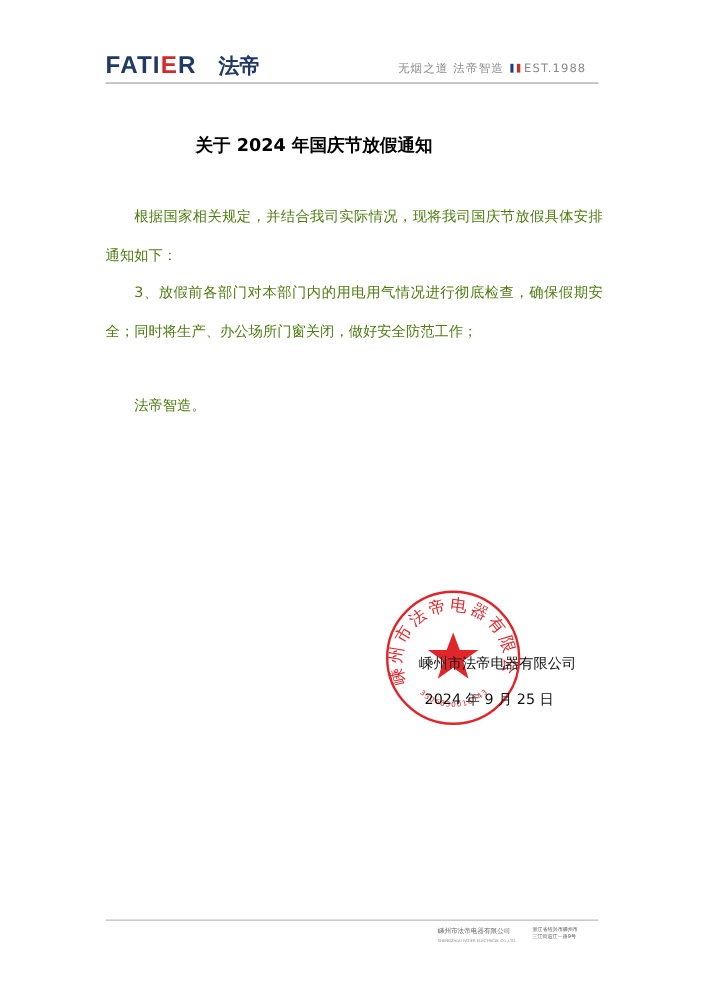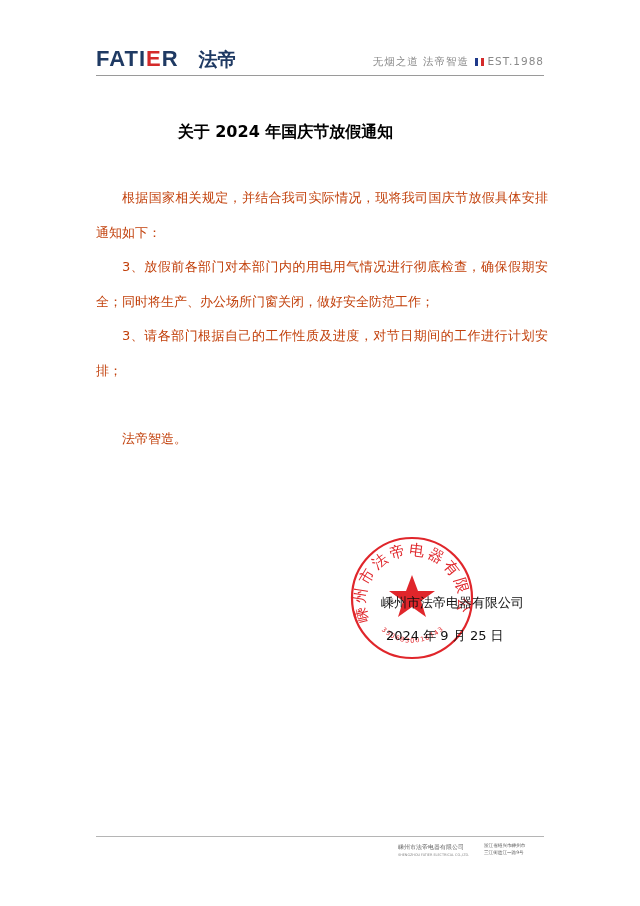--- a/index.html
+++ b/index.html
@@ -3,31 +3,31 @@
 <meta charset="utf-8">
 <style>
   html, body { margin: 0; padding: 0; background: #ffffff; }
   body { width: 640px; height: 906px; position: relative; overflow: hidden;
          font-family: "DejaVu Sans", sans-serif; color: #111; }
   .header { position: absolute; left: 96px; top: 44px; width: 448px; height: 30px; }
   .logo { position: absolute; left: 0; top: 2px; font-family: "Liberation Sans", sans-serif;
           font-weight: bold; font-size: 22px; letter-spacing: 1px; color: #1f3a63; }
   .logo .red { color: #d42a2a; }
   .logo .cn { font-size: 19px; margin-left: 20px; letter-spacing: 0; }
-  .slogan { position: absolute; right: 0; top: 11px; font-size: 10.5px; color: #8a8a8a;
+  .slogan { position: absolute; right: 11px; top: 11px; font-size: 10.5px; color: #8a8a8a;
             letter-spacing: 1px; font-family: "DejaVu Serif", serif; }
   .slogan .est { font-family: "DejaVu Sans", sans-serif; letter-spacing: 1px; }
   .flag { display: inline-block; width: 9px; height: 8px; vertical-align: -1px; margin: 0 3px 0 2px; }
   .flag i { display: inline-block; width: 3px; height: 8px; }
   .hline { position: absolute; left: 96px; top: 75px; width: 448px; height: 1px; background: #9a9a9a; }
 
   .title { position: absolute; left: 0; width: 571px; top: 122px; text-align: center;
            font-size: 16px; font-weight: bold; color: #000; }
   .body-text { position: absolute; left: 96px; width: 452px; top: 181px; font-size: 13px;
-               line-height: 34.5px; color: #c2410c; text-align: justify; }
+               line-height: 34.5px; color: #4d7c0f; text-align: justify; }
   .body-text p { margin: 0; text-indent: 26px; }
   .body-text p.gap { margin-top: 34px; }
 
   .sign { position: absolute; left: 381px; font-size: 13px; color: #111; }
   .seal { position: absolute; left: 349px; top: 535px; width: 126px; height: 126px; }
 
   .fline { position: absolute; left: 96px; top: 836px; width: 448px; height: 1px; background: #b5b5b5; }
   .fcompany { position: absolute; left: 398px; top: 843px; font-size: 6px; color: #666; line-height: 8px; }
   .fcompany .en { font-size: 3.4px; color: #888; letter-spacing: 0; }
   .faddr { position: absolute; left: 484px; top: 842px; font-size: 4.6px; color: #555; line-height: 7px; }
@@ -44,21 +44,20 @@
     <span class="flag"><i style="background:#1f3a8a"></i><i style="background:#ffffff"></i><i style="background:#d42a2a"></i></span><span class="est">EST.1988</span>
   </div>
 </div>
 <div class="hline"></div>
 
 <div class="title">关于 2024 年国庆节放假通知</div>
 
 <div class="body-text">
   <p>根据国家相关规定，并结合我司实际情况，现将我司国庆节放假具体安排通知如下：</p>
   <p>3、放假前各部门对本部门内的用电用气情况进行彻底检查，确保假期安全；同时将生产、办公场所门窗关闭，做好安全防范工作；</p>
-  <p>3、请各部门根据自己的工作性质及进度，对节日期间的工作进行计划安排；</p>
   <p class="gap">法帝智造。</p>
 </div>
 
 <svg class="seal" viewBox="0 0 126 126">
   <defs>
     <path id="ringPath" d="M 20 86 A 47 47 0 1 1 106 86" fill="none"></path>
     <path id="codePath" d="M 24 84 A 44 44 0 0 0 102 84" fill="none"></path>
   </defs>
   <circle cx="63" cy="63" r="60" fill="none" stroke="#e0262b" stroke-width="2.2"></circle>
   <text font-size="15" fill="#e0262b" font-family="DejaVu Sans, sans-serif" letter-spacing="3">

